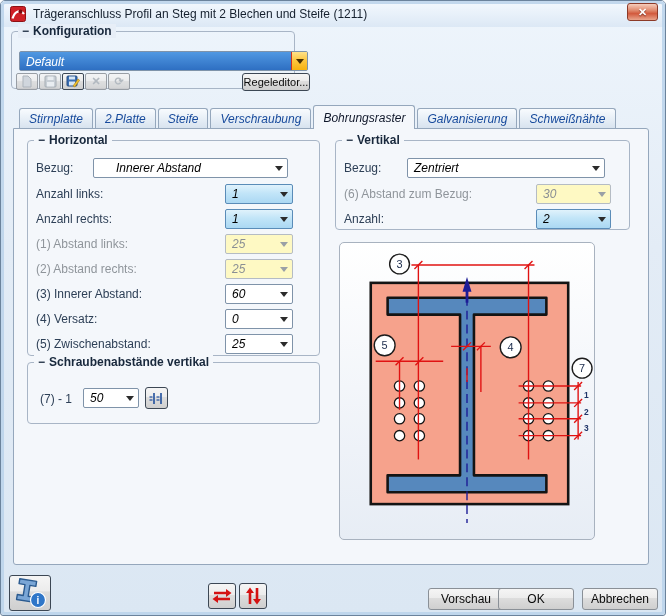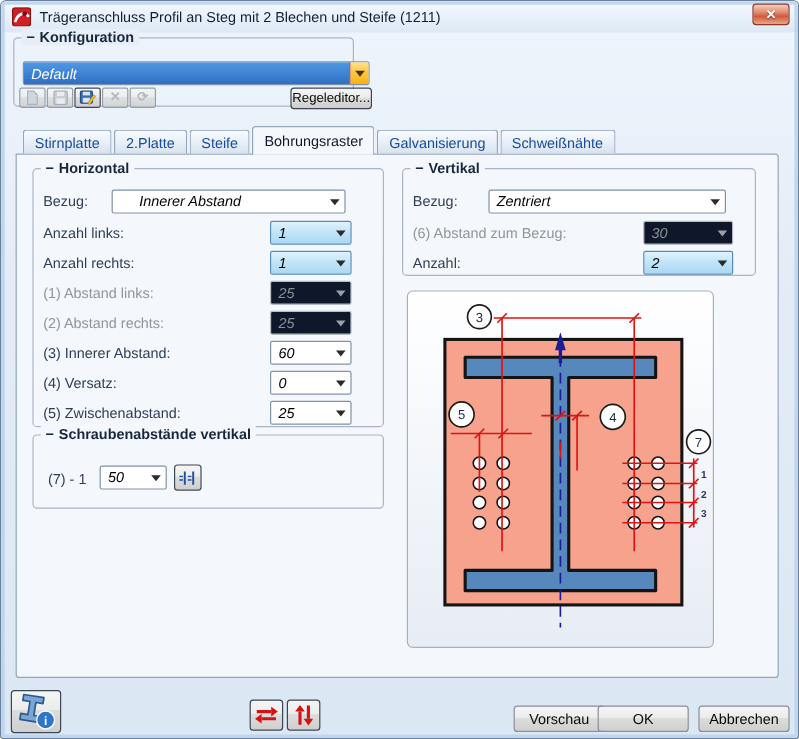--- a/index.html
+++ b/index.html
@@ -38,21 +38,21 @@
   .lbl.dis{ color:#8f959b; }
 
   
   .combo{ position:absolute; height:20px; background:#fff;
     border:1px solid #7f93a9; border-radius:2px; display:flex; align-items:stretch; }
   .combo .txt{ flex:1; padding:2px 6px 0 6px; white-space:nowrap; overflow:hidden; color:#000;font-style:italic; }
   .combo .arw{ width:16px; display:flex; align-items:center; justify-content:center; }
   .combo .arw::after{ content:""; width:0; height:0;
     border-left:4px solid transparent; border-right:4px solid transparent; border-top:5px solid #2b2b2b; }
   .combo.c-blue{ background:linear-gradient(180deg,#e0f2fc 0%,#c2e5f8 45%,#abd8f3 100%); border-color:#5a8cb8; }
-  .combo.c-dis{ background:#0f172a; border-color:#b5bcc4; }
+  .combo.c-dis{ background:#fef9c3; border-color:#b5bcc4; }
   .combo.c-dis .txt{ color:#8a8f94; }
   .combo.c-dis .arw::after{ border-top-color:#9aa0a6; }
   .combo.c-sel .txt{ background:linear-gradient(180deg,#5098e2,#2e6fc2); color:#fff; padding-top:3px; }
   .combo.c-sel .arw{ background:linear-gradient(180deg,#ffe28a,#fdc742 45%,#f7b20f);
     border-left:1px solid #cc3322; }
   .combo.c-sel .arw::after{ border-top-color:#4a3000; }
 
   
   .btn{ position:absolute; display:flex; align-items:center; justify-content:center;
     background:linear-gradient(180deg,#f5f5f5 0%,#ececec 45%,#dddddd 46%,#cfcfcf 100%);
@@ -60,21 +60,21 @@
   .btn.dark{ border-color:#3c4754; }
   .tool{ width:22px; height:17px; border-radius:2px; }
   .tool.off{ opacity:.85; }
   .tool .g{ color:#a9b0b7; font-weight:bold; font-size:11px; line-height:1; }
 
   
   .tabs{ position:absolute; left:18px; top:104px; height:23px; display:flex; align-items:flex-end; z-index:3; }
   .tab{ height:20px; padding:0 9px; margin-right:2px; display:flex; align-items:center;
     background:linear-gradient(180deg,#f8fbfe 0%,#e6eef6 55%,#d8e3ef 100%);
     border:1px solid #95a7bc; border-bottom:none; border-radius:3px 3px 0 0;
-    color:#174a9c; white-space:nowrap; cursor:default; }
+    color:#174a9c; white-space:nowrap; cursor:default;font-style:italic; }
   .tab.active{ height:24px; background:#f4f7fb; color:#0f172a; margin-bottom:-1px; z-index:4; }
   .tabpanel{ position:absolute; left:12px; top:127px; width:636px; height:437px;
     background:#f4f7fb; border:1px solid #95a7bc; border-radius:0 3px 3px 3px; z-index:2; }
 
   
   .diagram-panel{ position:absolute; left:325px; top:113px; width:256px; height:298px;
     background:linear-gradient(180deg,#ffffff 0%,#eef2f8 70%,#e7edf5 100%);
     border:1px solid #a8b2bf; border-radius:5px; }
 
   
@@ -142,20 +142,23 @@
 
   <div class="tabs">
     <div class="tab">
         <span>Stirnplatte</span>
       </div>
     <div class="tab">
         <span>2.Platte</span>
       </div>
     <div class="tab">
         <span>Steife</span>
+      </div>
+    <div class="tab">
+        <span>Verschraubung</span>
       </div>
     <div class="tab active">
         <span>Bohrungsraster</span>
       </div>
     <div class="tab">
         <span>Galvanisierung</span>
       </div>
     <div class="tab">
         <span>Schweißnähte</span>
       </div>

